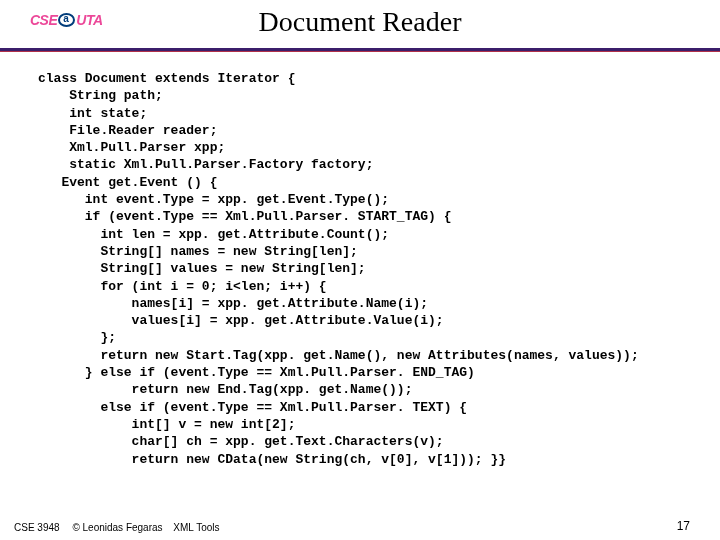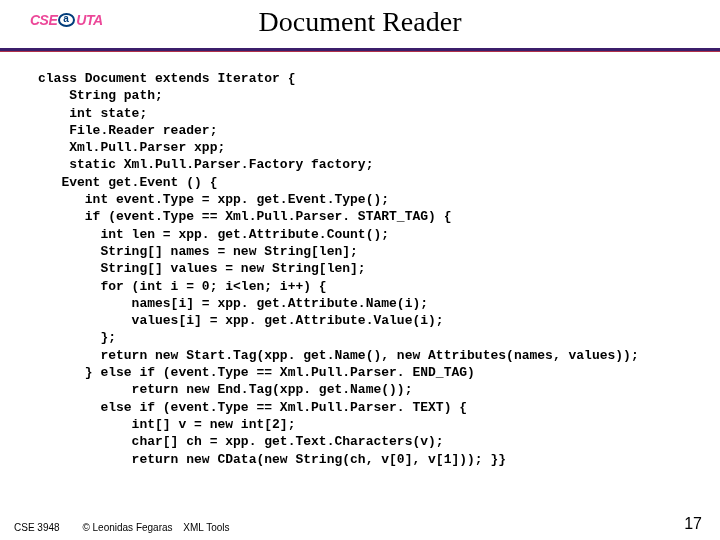--- a/index.html
+++ b/index.html
@@ -90,23 +90,23 @@
   .footer {
     position: absolute;
     bottom: 7px;
     left: 14px;
     right: 14px;
     font-family: Arial, Helvetica, sans-serif;
     font-size: 10px;
     color: #000;
   }
   .footer .course { display:inline-block; }
-  .footer .copy   { display:inline-block; margin-left: 20px; }
+  .footer .copy   { display:inline-block; margin-left: 10px; }
   .footer .mid    { display:inline-block; margin-left: 8px; }
-  .footer .pnum   { position:absolute; right:4px; bottom:0; font-size:16px;margin-top:16px; }
+  .footer .pnum   { position:absolute; right:16px; bottom:0; font-size:12px;margin-top:16px; }
 </style>
 </head>
 <body>
 
 <div class="slide">
 
   <div class="header">
     <div class="logo">
       <span>CSE</span><span class="at"></span><span>UTA</span>
     </div>

